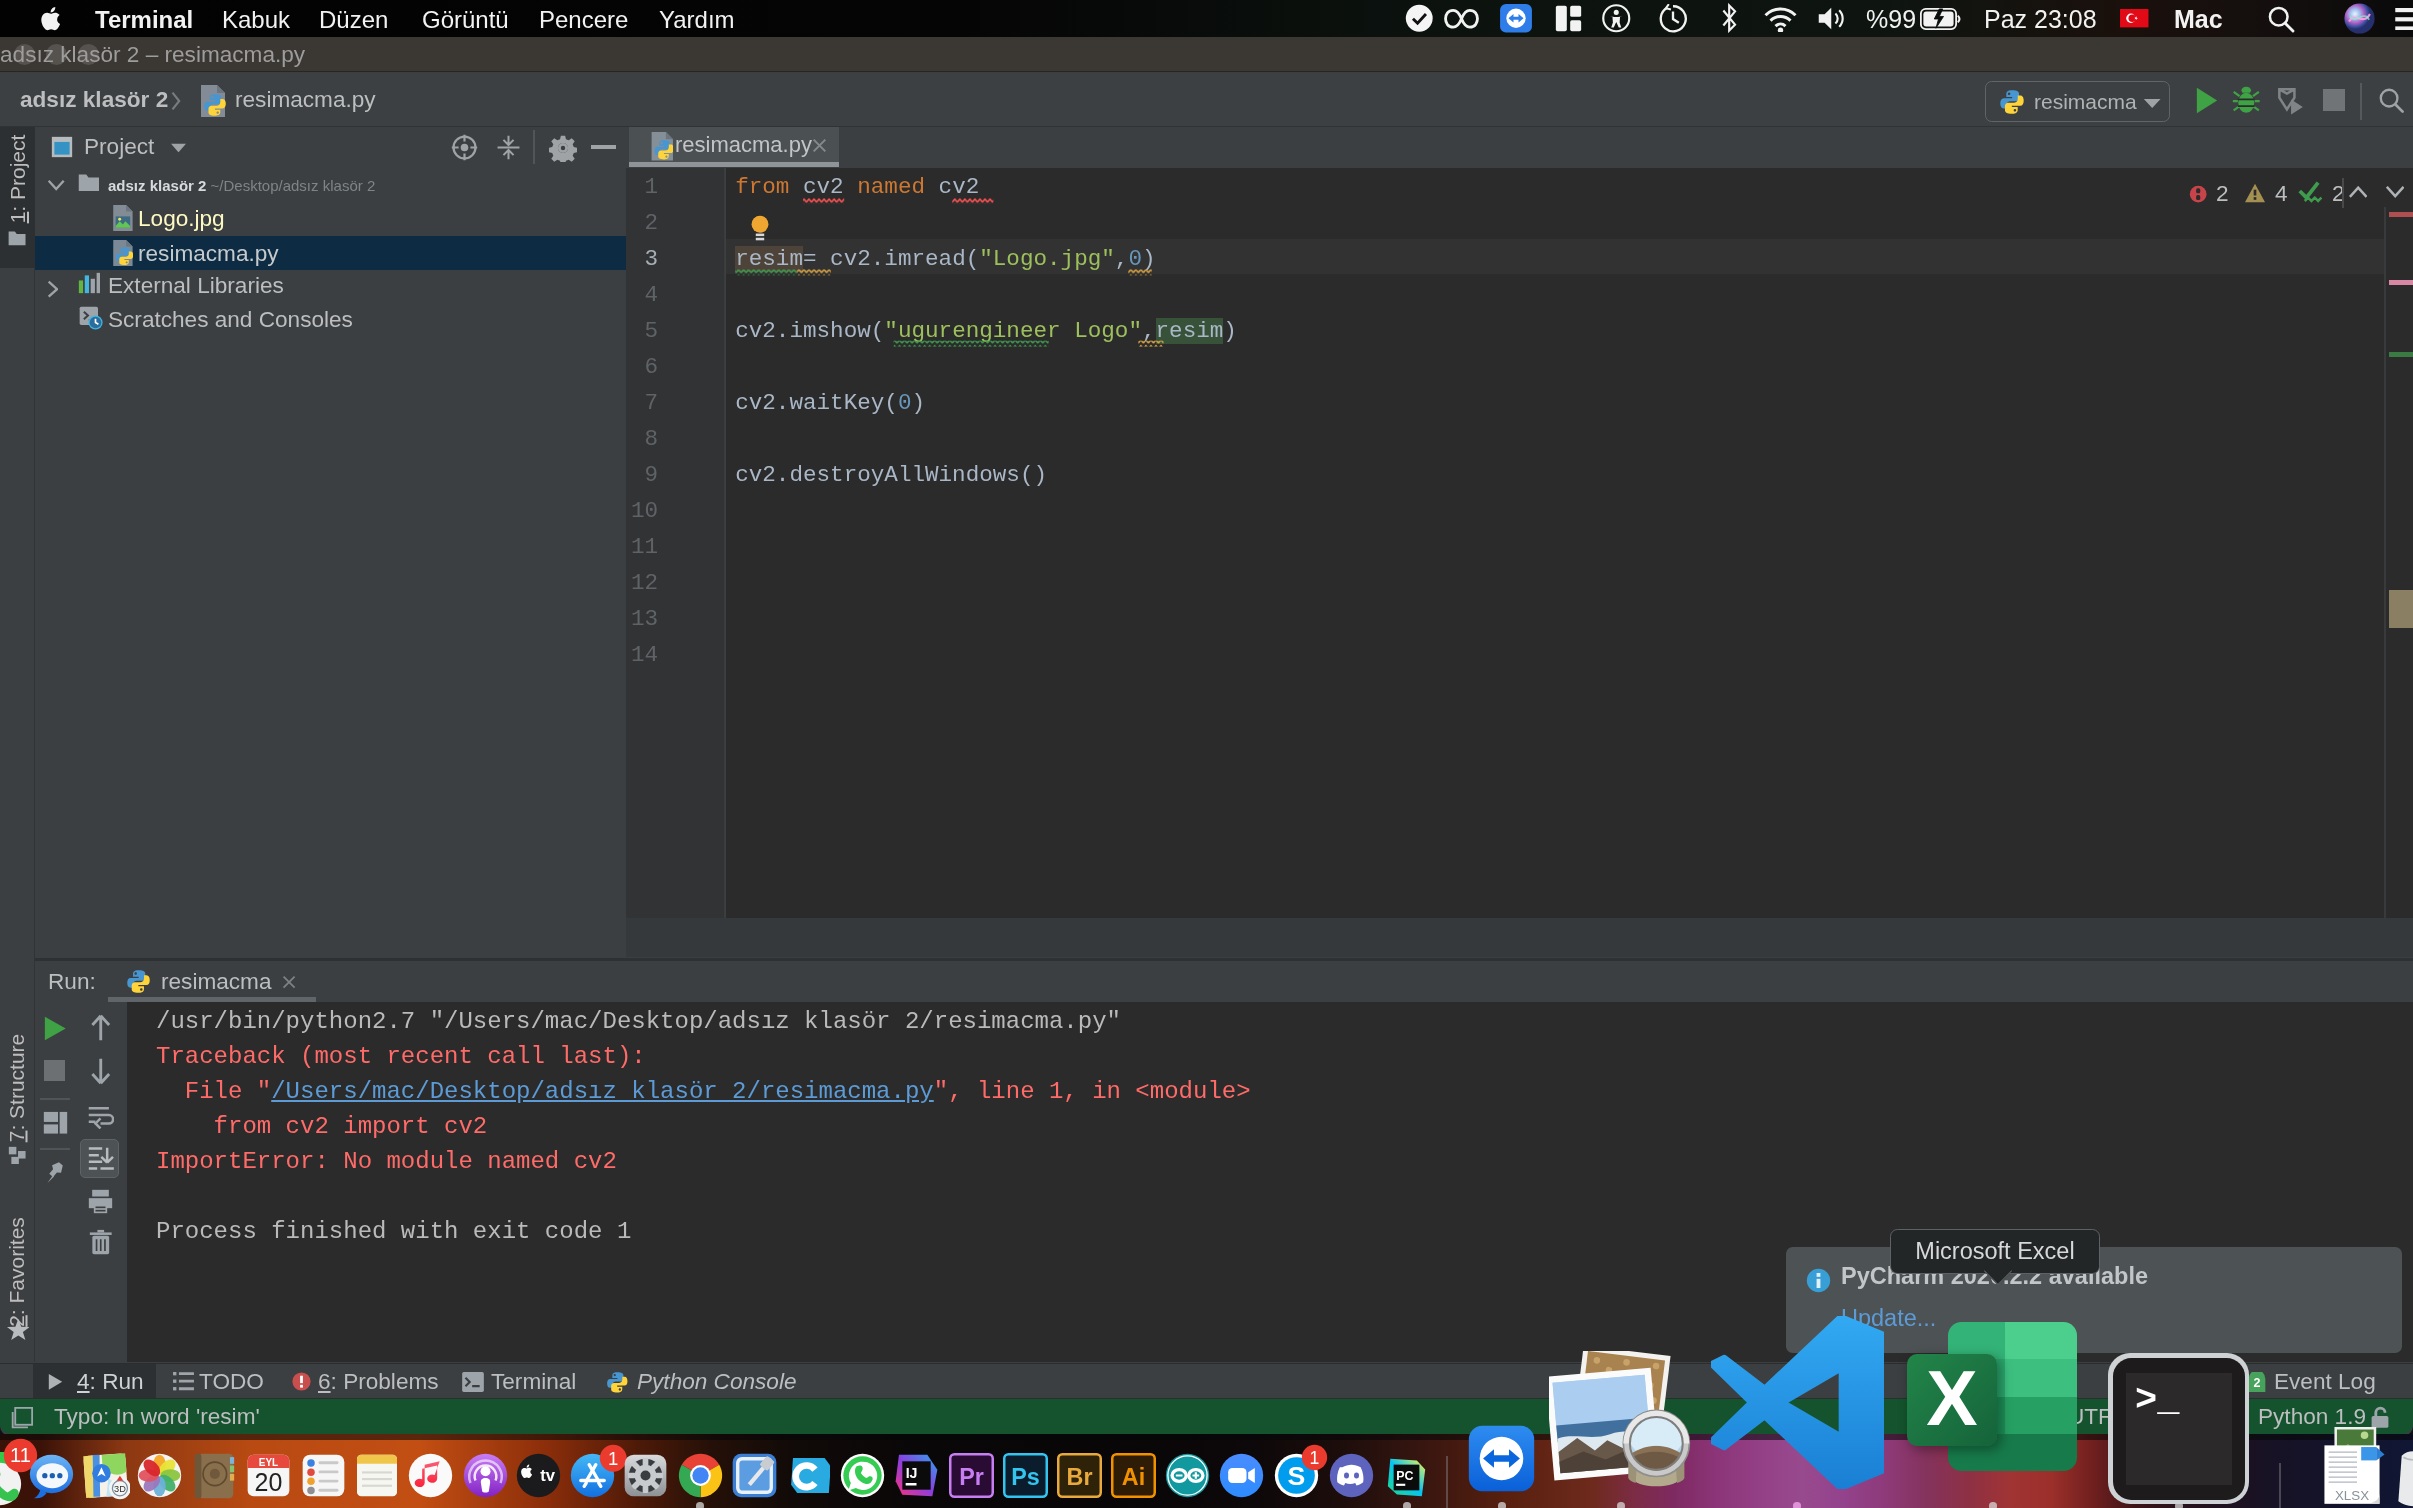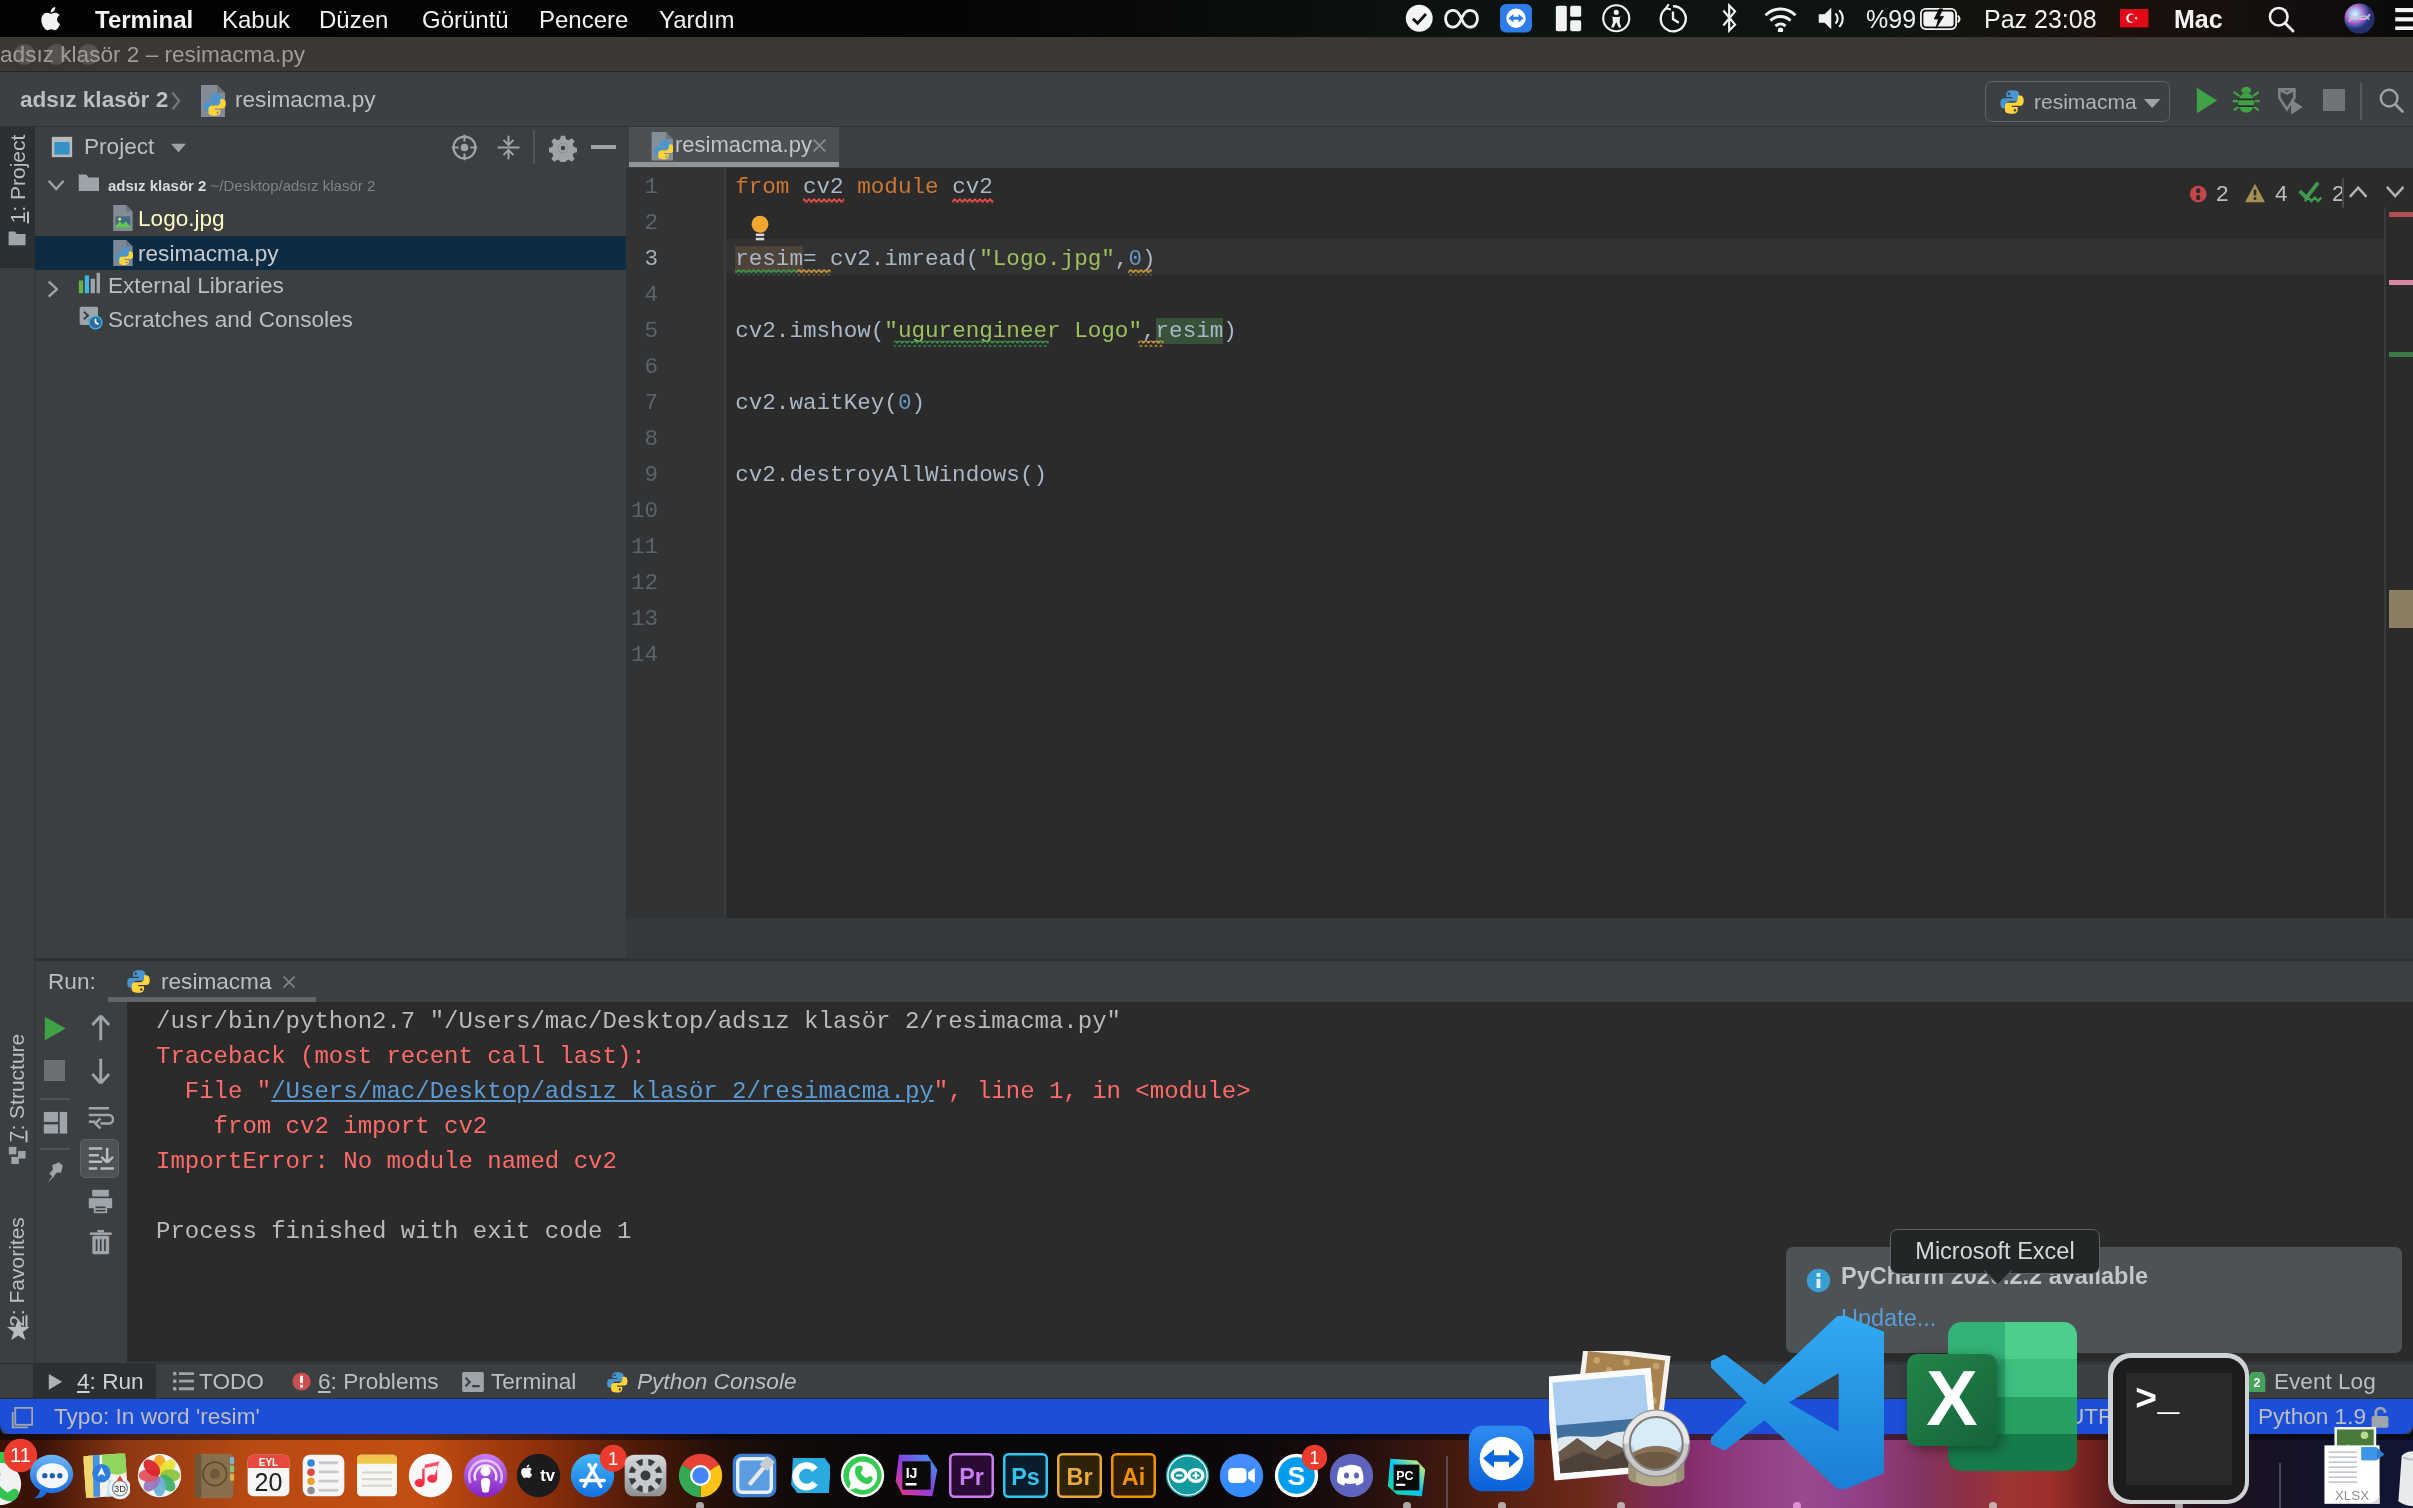--- a/index.html
+++ b/index.html
@@ -32,21 +32,21 @@
   #tabbar { position:absolute; left:626px; top:127px; width:1787px; height:40px; background:#3c3f41; }
   #gutter { position:absolute; left:626px; top:168px; width:99px; height:751px; background:#313335; border-right:0.8px solid #3a3c3e; }
   #editor { position:absolute; left:726px; top:168px; width:1688px; height:751px; background:#2b2b2b; }
   #hstrip { position:absolute; left:626px; top:918px; width:1787px; height:39px; background:#35393b; }
   #rundivider { position:absolute; left:0; top:958px; width:2413px; height:3.4px; background:#2e3133; }
 
   #runpanel { position:absolute; left:0; top:961px; width:2413px; height:401px; background:#3c3f41; }
   #console { position:absolute; left:127px; top:1002px; width:2286px; height:360px; background:#2b2b2b; }
 
   #toolbar2 { position:absolute; left:0; top:1363px; width:2413px; height:35px; background:#3c3f41; border-top:0.8px solid #2b2e2f; }
-  #statusbar { position:absolute; left:0; top:1398px; width:2413px; height:36px; background:#1d4ed8; border-top:0.8px solid #2b2e2f; }
+  #statusbar { position:absolute; left:0; top:1398px; width:2413px; height:36px; background:#14532d; border-top:0.8px solid #2b2e2f; }
 
   #wallpaper { position:absolute; left:0; top:1434px; width:2413px; height:75px;
     background:linear-gradient(90deg,
       #3a1208 1.7%, #8c3812 5.2%, #b84a12 10.4%, #c24e13 17.4%, #8c2e0a 22.6%,
       #4e1a08 26.4%, #241008 29.5%, #100a08 33%, #0a0708 38%, #080607 45%,
       #0d0809 52%, #1c0d0b 55.5%, #381610 59%, #58200f 62.5%, #6e2a1c 66%,
       #7c2c44 67.7%, #7e2a62 69.4%, #8c3579 71.2%, #944086 72.9%, #984a8e 74.7%,
       #93428c 76.4%, #8e3a7a 78.1%, #84335c 79.9%, #8e3044 81.6%, #a03434 83.3%,
       #9c2f2a 85%, #6e1f1e 86.8%, #3c1418 88.5%, #28121c 90.3%, #181224 93.75%,
       #12142c 97.2%, #101634 100%); }
@@ -321,21 +321,21 @@
 8
 9
 10
 11
 12
 13
 14</pre>
 </div>
 <div id="editor">
   <div class="abs" style="left:0;top:71px;width:1658px;height:35px;background:#323232;"></div>
-  <pre class="mono" style="position:absolute;left:9.2px;top:0.8px;font-size:22.6px;line-height:36px;color:#a9b7c6;"><span class="kw">from</span> cv2 <span class="kw">module</span> cv2
+  <pre class="mono" style="position:absolute;left:9.2px;top:0.8px;font-size:22.6px;line-height:36px;color:#a9b7c6;"><span class="kw">from</span> cv2 <span class="kw">named</span> cv2
 
 <span style="background:#4e4339;">resim</span>= cv2.imread(<span class="str">"Logo.jpg"</span>,<span class="num">0</span>)
 
 cv2.imshow(<span class="str">"ugurengineer Logo"</span>,<span style="background:#375239;">resim</span>)
 
 cv2.waitKey(<span class="num">0</span>)
 
 cv2.destroyAllWindows()</pre>
 
   <svg class="abs" style="left:0;top:0;" width="1688" height="751" viewBox="0 0 2014 896">

